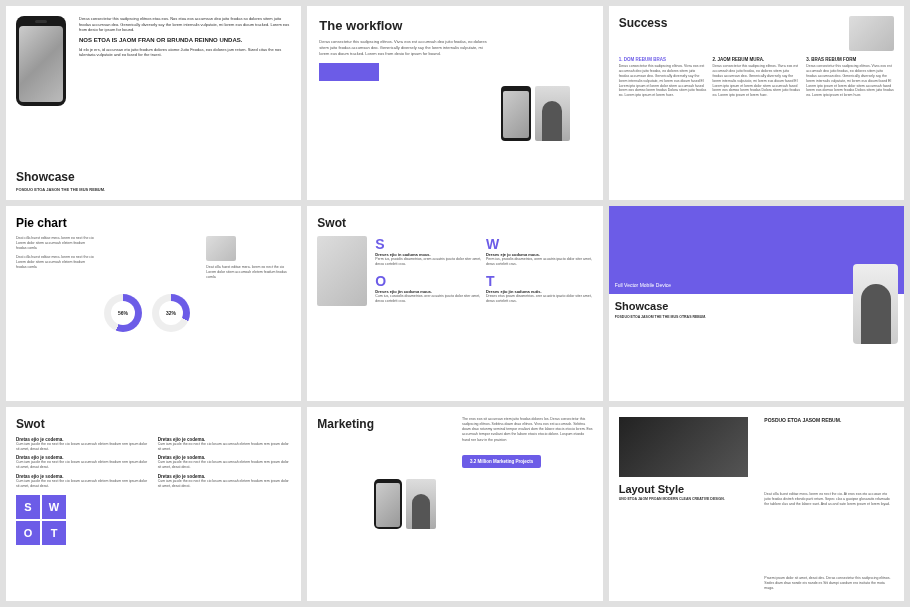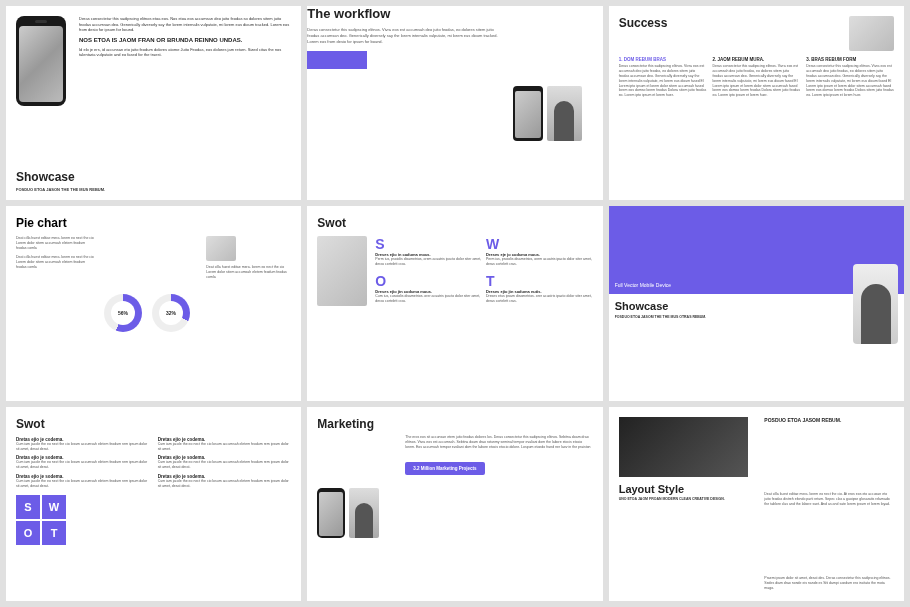--- a/index.html
+++ b/index.html
@@ -69,20 +69,21 @@
     .s1-bottom {
       padding: 6px 10px 8px;
     }
     .s1-bottom .showcase { font-size: 12px; font-weight: 700; color: #222; }
     .s1-bottom .sub { font-size: 4px; color: #333; margin-top: 3px; text-transform: uppercase; font-weight: 600; }
 
     
     .s2 {
       display: flex;
       flex-direction: column;
+      padding: 12px;
     }
     .s2-title { font-size: 13px; font-weight: 700; color: #222; margin-bottom: 6px; }
     .s2-content { display: flex; gap: 8px; flex: 1; }
     .s2-left { flex: 1; }
     .s2-left .tiny { font-size: 4px; color: #555; line-height: 1.5; }
     .purple-bar { width: 60px; height: 18px; background: #6c5ce7; margin-top: 6px; }
     .s2-right { width: 90px; display: flex; gap: 4px; align-items: center; }
     .phone-small {
       width: 30px;
       height: 55px;
@@ -217,21 +218,21 @@
     }
     .swot-s { background: #6c5ce7; color: #fff; }
     .swot-w { background: #6c5ce7; color: #fff; }
     .swot-o { background: #6c5ce7; color: #fff; }
     .swot-t { background: #6c5ce7; color: #fff; }
     .swot-text-item .swot-head { font-size: 4.5px; font-weight: 700; color: #222; }
     .swot-text-item .swot-body { font-size: 3.5px; color: #555; line-height: 1.4; }
     .swot-right { flex: 1; display: flex; flex-direction: column; gap: 4px; }
 
     
-    .s8 { padding: 10px; display: flex; flex-direction: column; }
+    .s8 { padding: 10px; display: flex; flex-direction: row; }
     .s8-title { font-size: 12px; font-weight: 700; color: #222; margin-bottom: 4px; }
     .s8-content { display: flex; gap: 8px; flex: 1; }
     .s8-phones { display: flex; gap: 4px; align-items: center; width: 80px; }
     .phone-m {
       width: 28px; height: 50px;
       background: #1a1a1a; border-radius: 5px;
       position: relative; overflow: hidden;
     }
     .phone-m-screen {
       position: absolute;

